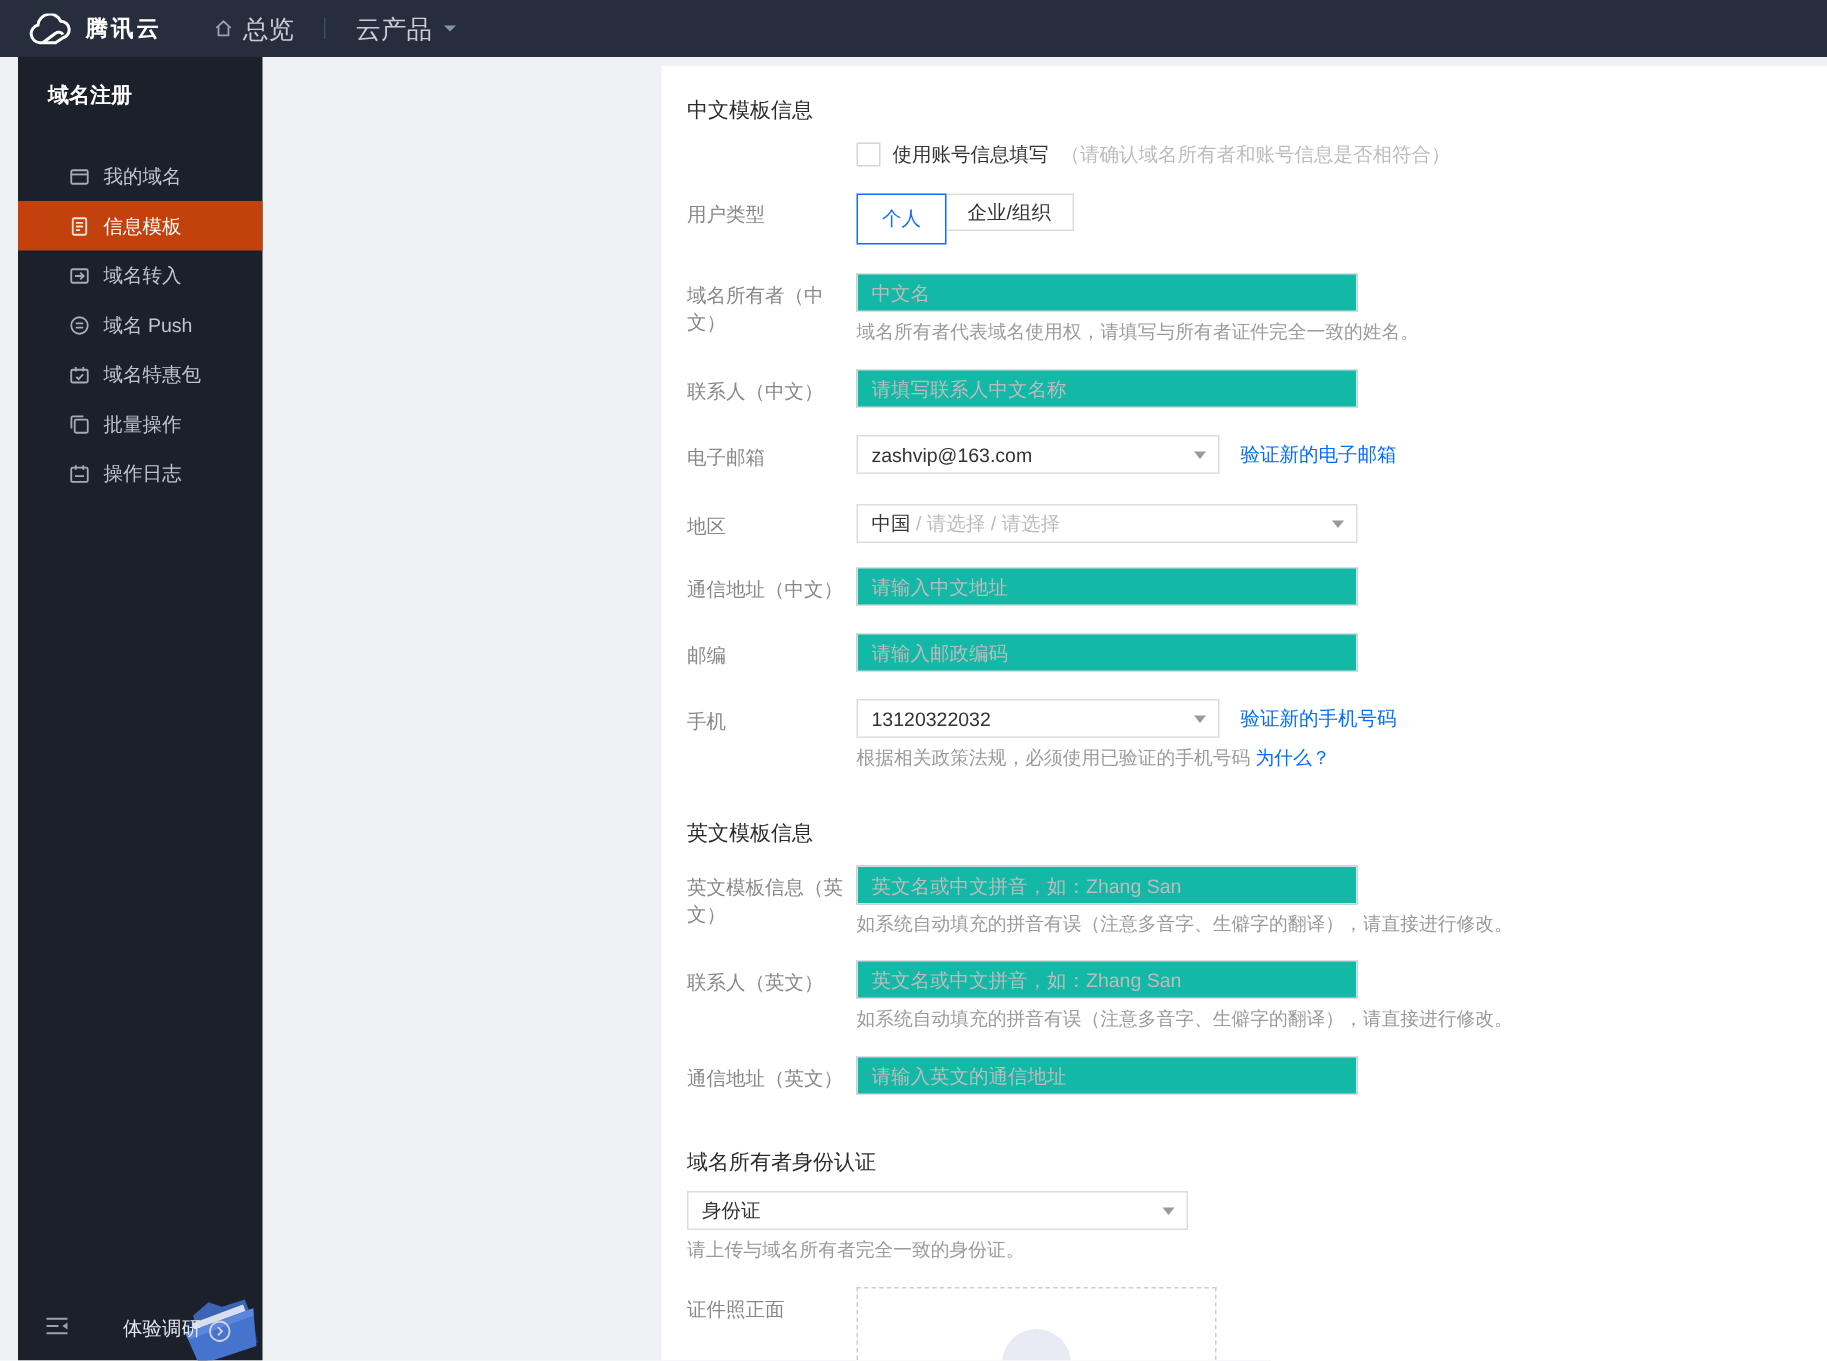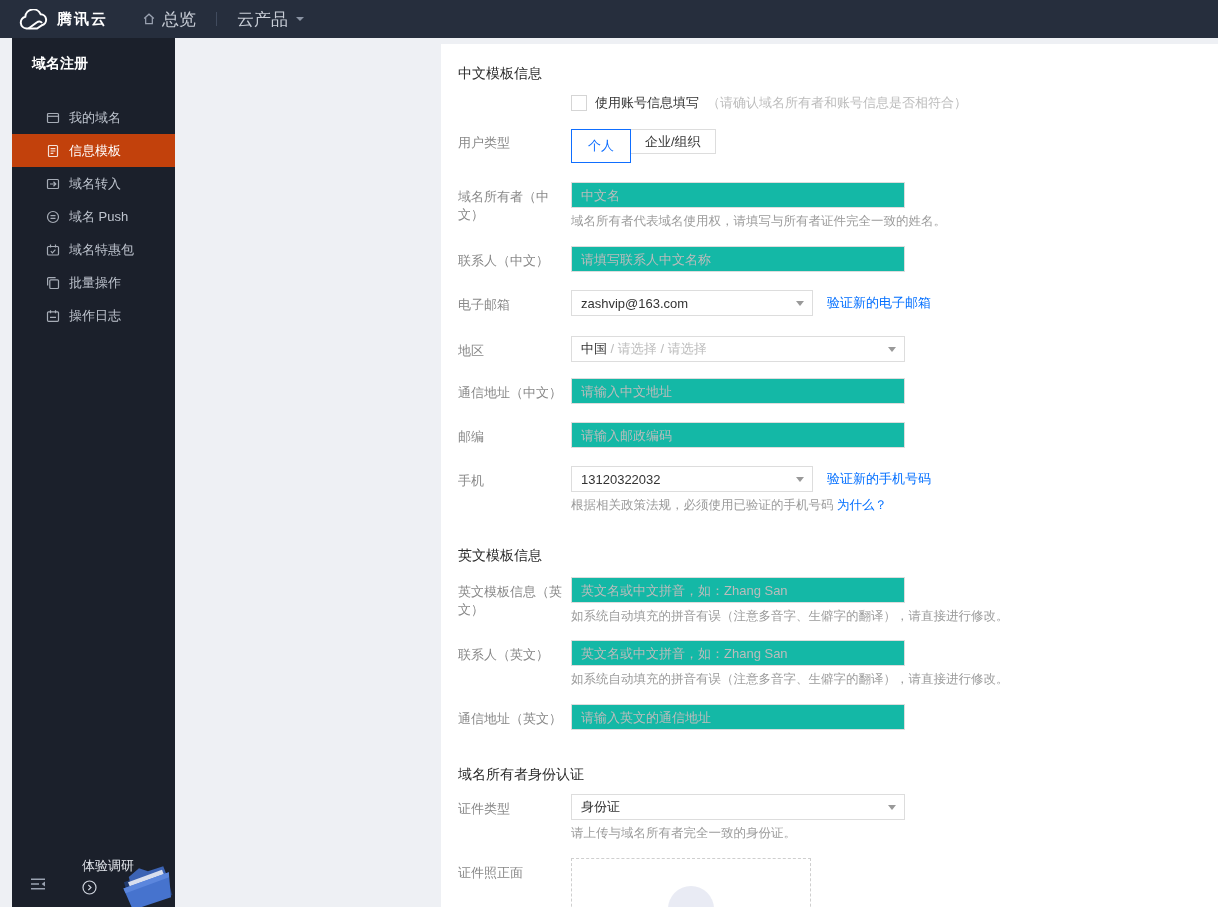--- a/index.html
+++ b/index.html
@@ -26,21 +26,21 @@
     padding:17px 0 14px 20px; }
   .menu { margin-top:14px; }
   .menu-item { height:33px; display:flex; align-items:center; gap:9px;
     padding-left:34px; color:#bfc5cf; cursor:pointer; }
   .menu-item.active { background:#c2410c; color:#fff; }
   .menu-item svg { width:14px; height:14px; flex-shrink:0; stroke:currentColor;
     fill:none; stroke-width:1.2; opacity:.85; }
   .sidebar-footer { position:absolute; left:0; right:0; bottom:0; height:46px; }
   .collapse-btn { position:absolute; left:18px; bottom:14px; cursor:pointer; }
   .survey { position:absolute; left:70px; bottom:12px; display:flex;
-    align-items:flex-start; gap:5px; color:#e3e6ec; font-size:13px; cursor:pointer;flex-direction:column; }
+    align-items:flex-end; gap:5px; color:#e3e6ec; font-size:13px; cursor:pointer; }
   .folder-art { position:absolute; right:0; bottom:0; }
   
   .main { position:absolute; top:38px; left:176px; right:0; bottom:0; background:#eef0f4; }
   .card { position:absolute; top:6px; left:265px; right:0; bottom:0;
     background:#fff; padding:21px 0 0 17px; overflow:hidden; }
   .sec-title { font-size:14px; font-weight:normal; color:#2b2b2b; height:16px; line-height:16px; }
   .form-row { display:flex; }
   .form-label { width:113px; flex-shrink:0; color:#888; padding-top:6px; }
   .field-col {}
   .text-input { width:334px; height:26px; border:1px solid #ddd; padding:0 9px;
@@ -302,21 +302,20 @@
     </div>
 
     <div class="form-row mb-addr-en">
       <div class="form-label">通信地址（英文）</div>
       <input class="text-input" placeholder="请输入英文的通信地址" style="">
     </div>
 
     <div class="sec-title mb-id-title">域名所有者身份认证</div>
 
     <div class="form-row mb-cert">
-      <div class="form-label">证件类型</div>
       <div class="field-col">
         <div class="select-box">
           <span>身份证</span>
           <span class="select-caret"></span>
         </div>
         <div class="help">请上传与域名所有者完全一致的身份证。</div>
       </div>
     </div>
 
     <div class="form-row">

